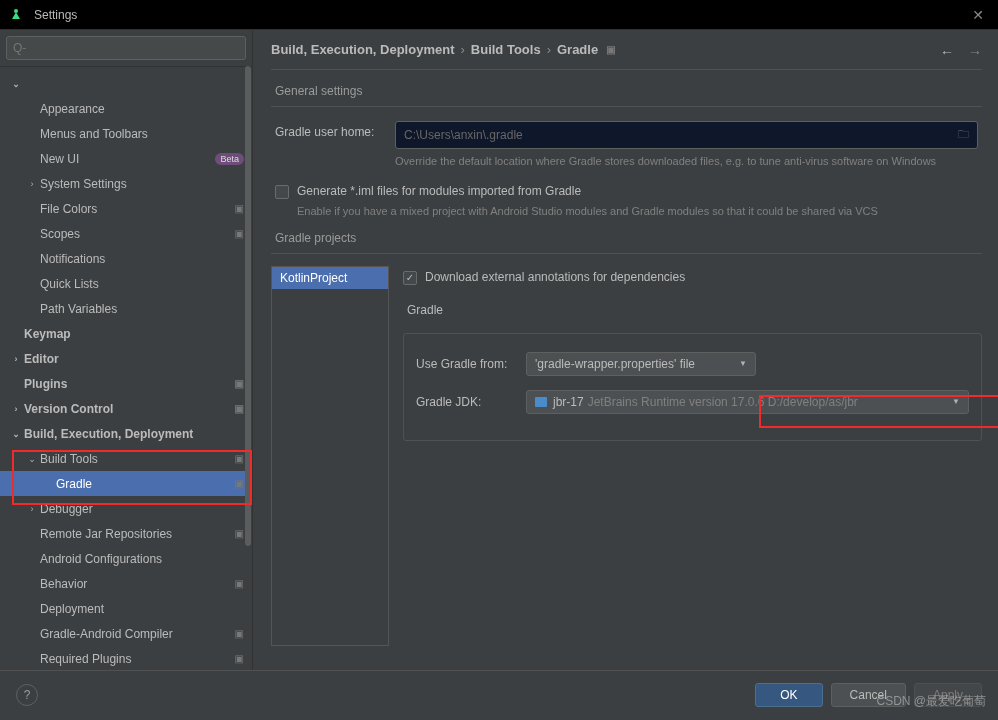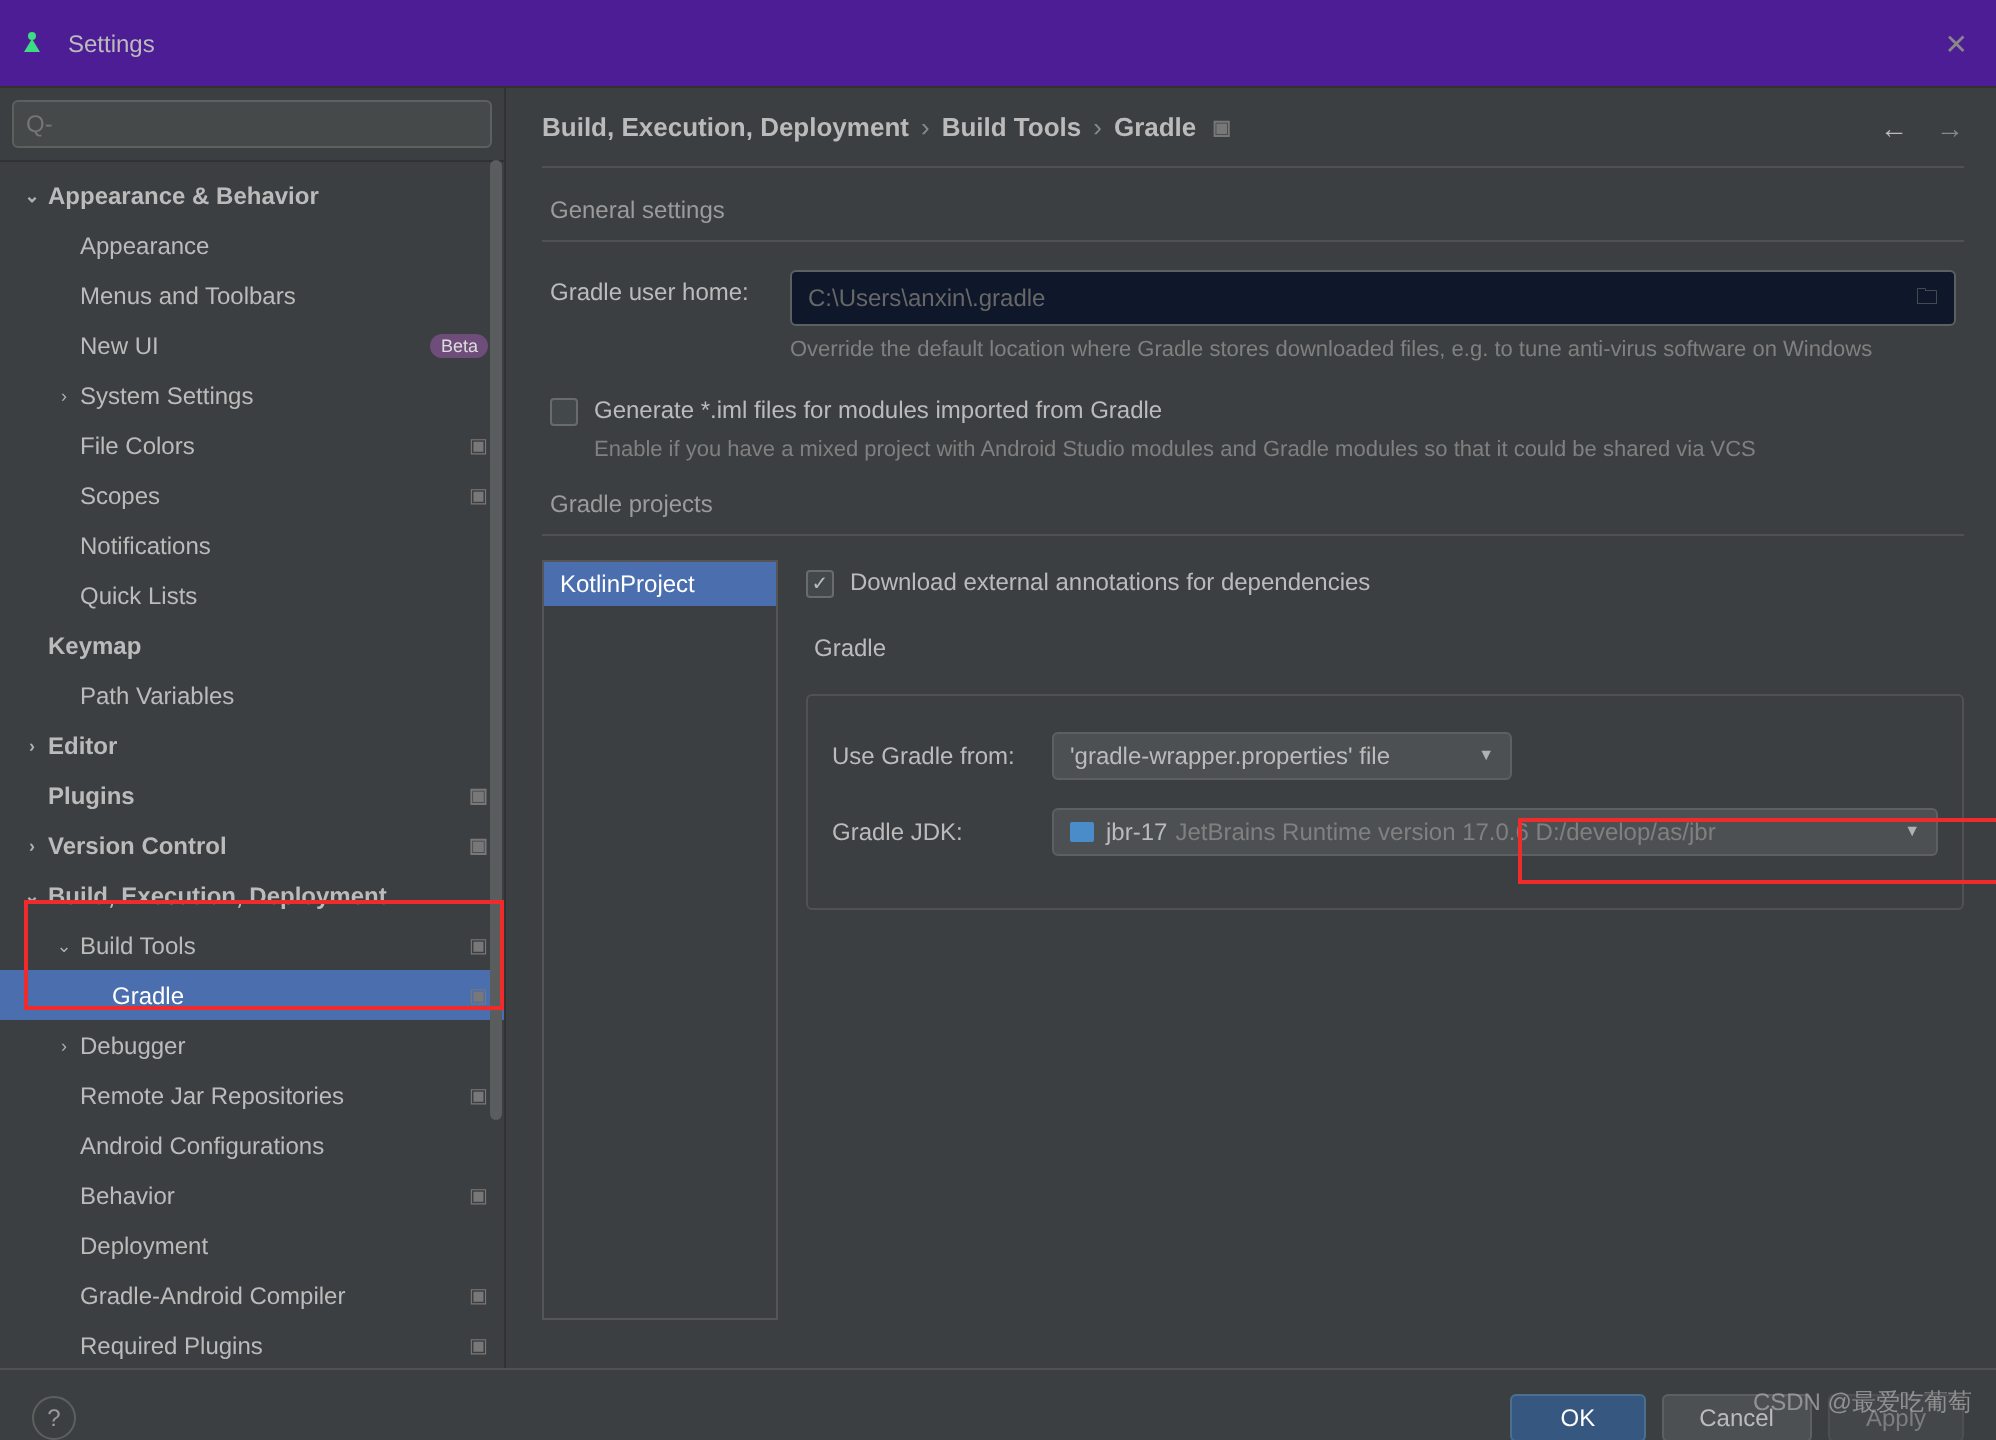--- a/index.html
+++ b/index.html
@@ -1,17 +1,17 @@
 <!DOCTYPE html>
 <html><head>
 <meta charset="utf-8">
 <style>
 * { box-sizing: border-box; margin: 0; padding: 0; font-family: "Segoe UI", sans-serif; }
 body { background: #3c3f41; width: 998px; height: 720px; overflow: hidden; color: #bbbbbb; font-size: 12px; }
-.titlebar { height: 44px; background: #4c1d95; display: flex; align-items: center; padding: 0 8px; border-bottom: 1px solid #323232; }
+.titlebar { height: 30px; background: #000000; display: flex; align-items: center; padding: 0 8px; border-bottom: 1px solid #323232; }
 .titlebar .logo { width: 16px; height: 16px; margin-right: 10px; }
 .titlebar .title { flex: 1; color: #bbbbbb; font-size: 12px; }
 .close-x { color: #888; font-size: 14px; cursor: pointer; padding: 0 6px; }
 .main { display: flex; height: 640px; }
 .sidebar { width: 253px; background: #3c3f41; border-right: 1px solid #323232; display: flex; flex-direction: column; position: relative; }
 .search-wrap { padding: 6px; border-bottom: 1px solid #323232; }
 .search { width: 100%; height: 24px; background: #45494a; border: 1px solid #5e6060; border-radius: 3px; color: #888; padding: 0 6px; font-size: 12px; outline: none; }
 .tree { flex: 1; overflow-y: auto; padding-top: 4px; }
 .tree-item { display: flex; align-items: center; height: 25px; padding-right: 8px; cursor: pointer; color: #bbbbbb; }
 .tree-item.bold { font-weight: bold; }
@@ -78,21 +78,20 @@
 
 <div class="main">
   <div class="sidebar">
     <div class="search-wrap">
       <input class="search" placeholder="Q-" style="">
     </div>
     <div class="tree" id="tree">
         <div class="tree-item bold">
           <span class="ind" style="width:10px"></span>
           <span class="arrow">⌄</span>
-          <span class="label">Appearance &amp; Behavior</span>
         </div>
         <div class="tree-item">
           <span class="ind" style="width:26px"></span>
           <span class="arrow"></span>
           <span class="label">Appearance</span>
         </div>
         <div class="tree-item">
           <span class="ind" style="width:26px"></span>
           <span class="arrow"></span>
           <span class="label">Menus and Toolbars</span>
@@ -123,29 +122,29 @@
         <div class="tree-item">
           <span class="ind" style="width:26px"></span>
           <span class="arrow"></span>
           <span class="label">Notifications</span>
         </div>
         <div class="tree-item">
           <span class="ind" style="width:26px"></span>
           <span class="arrow"></span>
           <span class="label">Quick Lists</span>
         </div>
+        <div class="tree-item">
+          <span class="ind" style="width:26px"></span>
+          <span class="arrow"></span>
+          <span class="label">Path Variables</span>
+        </div>
         <div class="tree-item bold">
           <span class="ind" style="width:10px"></span>
           <span class="arrow"></span>
           <span class="label">Keymap</span>
-        </div>
-        <div class="tree-item">
-          <span class="ind" style="width:26px"></span>
-          <span class="arrow"></span>
-          <span class="label">Path Variables</span>
         </div>
         <div class="tree-item bold">
           <span class="ind" style="width:10px"></span>
           <span class="arrow">›</span>
           <span class="label">Editor</span>
         </div>
         <div class="tree-item bold">
           <span class="ind" style="width:10px"></span>
           <span class="arrow"></span>
           <span class="label">Plugins</span>

